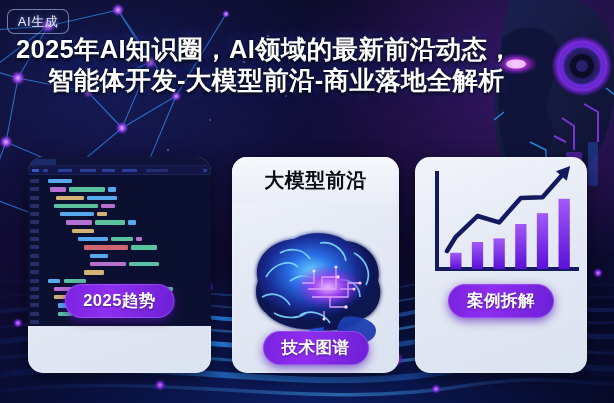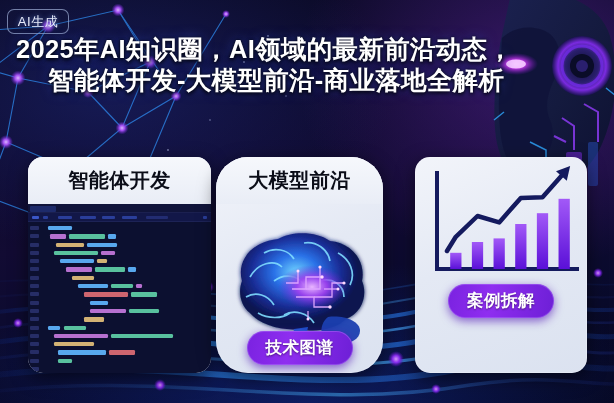--- a/index.html
+++ b/index.html
@@ -45,21 +45,21 @@
   .title .l2{ display:block;margin-left:32px; }
 
   
   .cards{ position:absolute; left:0; top:157px; width:614px; height:216px; }
   .card{
     position:absolute; top:0; height:216px; border-radius:15px; overflow:hidden;
     background:linear-gradient(160deg,#f2f4fa 0%,#e4e9f4 45%,#dbe2f0 100%);
     box-shadow:0 5px 18px rgba(0,0,0,0.55), 0 0 0 1px rgba(255,255,255,0.22) inset;
   }
   #card-1{ left:28px; width:183px; }
-  #card-2{ left:216px; width:167px;border-radius:32px; }
+  #card-2{ left:232px; width:167px; }
   #card-3{ left:415px; width:172px; }
 
   .card-head{
     height:47px; display:flex; align-items:center; justify-content:center;
     color:#0b0d18; font-weight:bold; font-size:20px; letter-spacing:0.5px;
     background:linear-gradient(180deg,#f6f8fc 0%,#e9edf6 100%);
   }
   .card-body{ position:relative; height:169px; }
 
   .card-btn{
@@ -236,21 +236,20 @@
   </div>
 
   <div class="title">
     <span>2025年AI知识圈，AI领域的最新前沿动态，</span>
     <span class="l2">智能体开发-大模型前沿-商业落地全解析</span>
   </div>
 
   <div class="cards">
 
     <div class="card" id="card-1">
-      <div class="card-head">智能体开发</div>
       <div class="card-body">
         <div class="code-wrap">
           <div class="code-top">
               <div class="code-tab"></div>
             </div>
           <div class="code-tool">
             <span class="tool-dot" style="left:4px;width:7px;background:#3b57c8;"></span>
             <span class="tool-dot" style="left:15px;width:5px;background:#2a3e9a;"></span>
             <span class="tool-dot" style="left:30px;width:14px;background:#2a3e9a;"></span>
             <span class="tool-dot" style="left:52px;width:16px;background:#2a3e9a;"></span>
@@ -341,20 +340,21 @@
             <div class="cl">
                 <i class="gutter"></i>
                 <i class="tok" style="left:30px;width:14px;background:#61d0a8;"></i>
               </div>
             <div class="cl">
                 <i class="gutter"></i>
               </div>
 
           </div>
         </div>
+        <div class="card-btn">2025趋势</div>
       </div>
     </div>
 
     <div class="card" id="card-2">
       <div class="card-head">大模型前沿</div>
       <div class="card-body">
         <div class="brain-stage">
           <svg width="160" height="140" viewBox="0 0 160 140">
             <defs>
               <radialGradient id="brainG" cx="45%" cy="40%">

